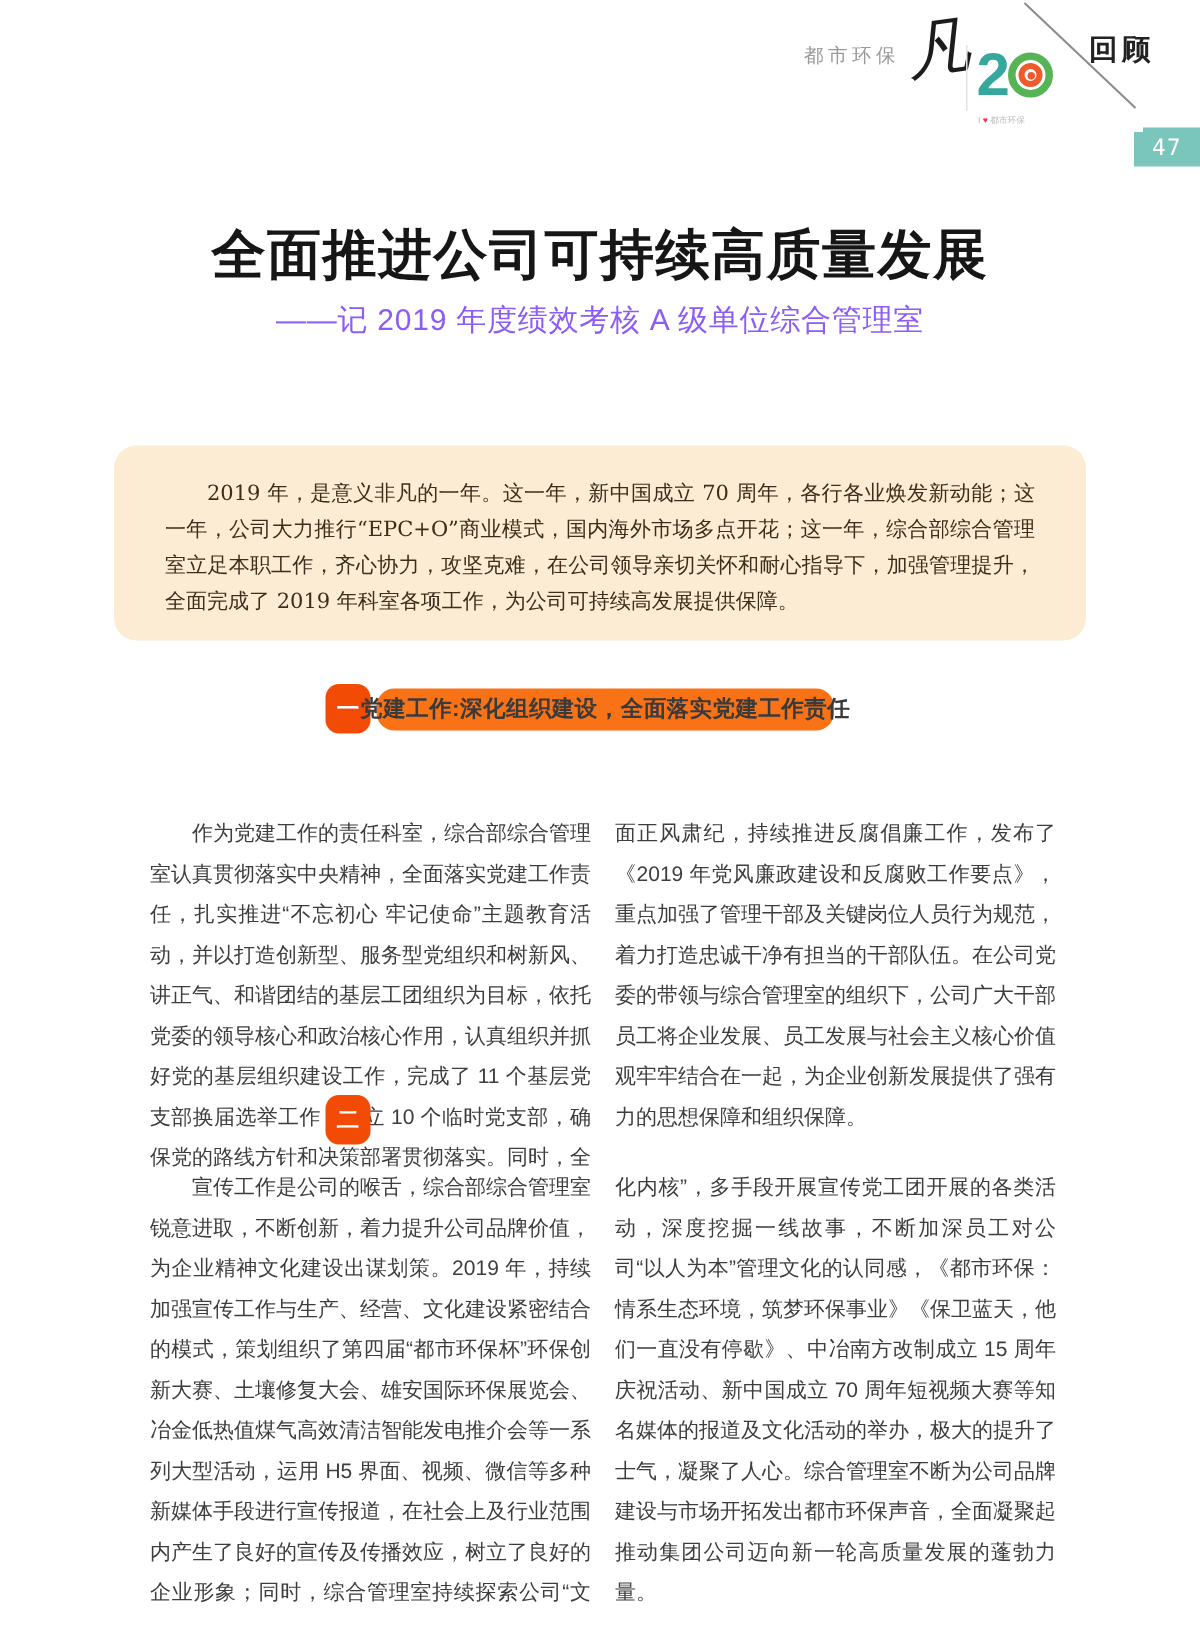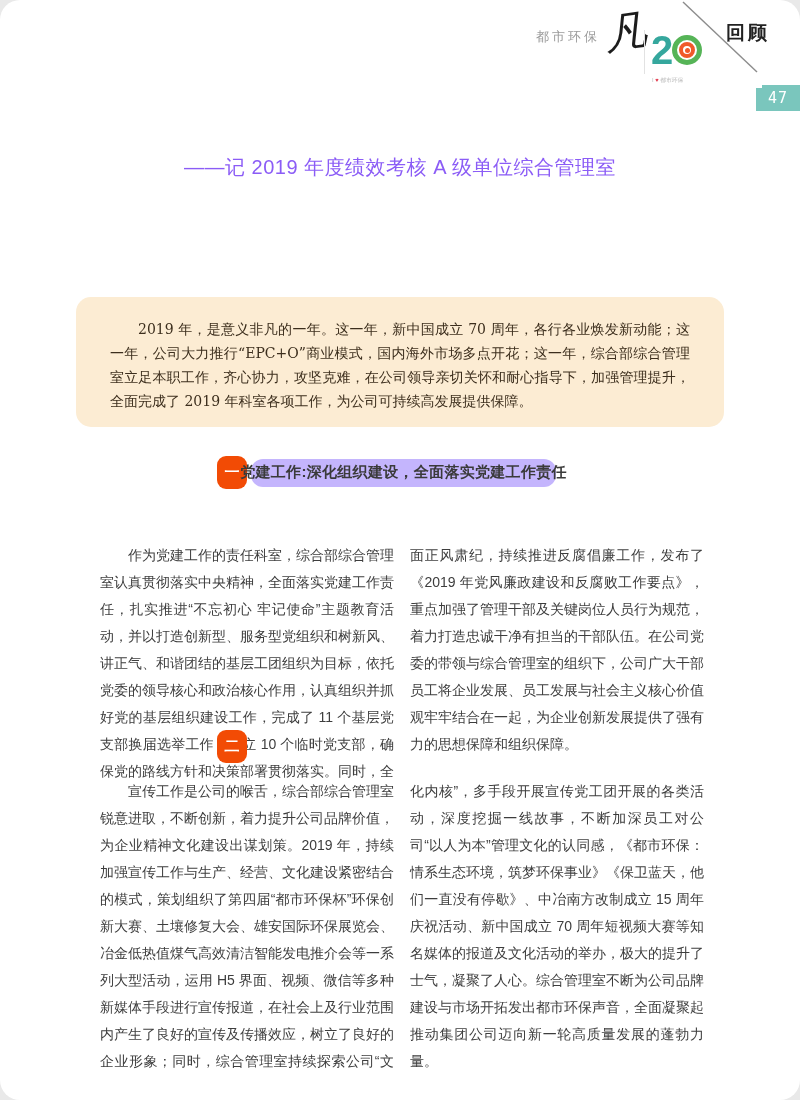--- a/index.html
+++ b/index.html
@@ -1,21 +1,20 @@
 <!DOCTYPE html>
 <html><head>
 <meta charset="utf-8">
 <style>
   * { margin:0; padding:0; box-sizing:border-box; }
   html,body { background:#e9e9e9; }
   .page {
     position:relative; width:800px; height:1100px; background:#ffffff;
     margin:0 auto; overflow:hidden;
     font-family:"Liberation Sans","DejaVu Sans",sans-serif;
-    border-radius:20px;
   }
   
   .brand-text { position:absolute; left:536px; top:28px; font-size:13px; letter-spacing:3px; color:#9a9a9a; }
   .brand-mark {
     position:absolute; left:604px; top:12px; font-size:42px; color:#1c1c1c;
     font-family:"DejaVu Serif",serif; font-style:italic; transform:rotate(-8deg); line-height:1;
   }
   .logo-divider { position:absolute; left:644px; top:30px; width:1px; height:44px; background:#e2e2e2; }
   .logo20 { position:absolute; left:651px; top:28px; display:flex; align-items:center; }
   .logo20-two { font-size:40px; font-weight:bold; color:#35a79d; line-height:44px; letter-spacing:-2px; }
@@ -55,21 +54,21 @@
     text-indent:2em; text-align:justify; color:#3c2e1d;
   }
   
   .sec-header { position:absolute; left:217px; display:flex; align-items:center; }
   .sec-num {
     width:30px; height:33px; background:#f24b05; border-radius:9px; color:#ffffff;
     font-size:15px; font-weight:bold; display:flex; align-items:center; justify-content:center;
     margin-right:4px; flex:0 0 auto;
   }
   .sec-bar {
-    width:305px; height:28px; background:#c4b5fd; border-radius:12px;
+    width:305px; height:28px; background:#f97316; border-radius:12px;
     display:flex; align-items:center; justify-content:center;
     font-size:15px; font-weight:bold; color:#3a3a3a; letter-spacing:0.3px; white-space:nowrap;
   }
   #sec1-header { top:456px; }
   #sec2-header { top:730px; }
   
   .sec-body {
     position:absolute; left:100px; width:604px;
     column-count:2; column-gap:16px;
     font-size:14px; line-height:27px; text-align:justify; color:#3d3d3d;
@@ -102,20 +101,21 @@
   <svg class="diag-line" viewBox="0 0 84 76">
     <line x1="5" y1="2" x2="79" y2="72" stroke="#8c8c8c" stroke-width="1.4"></line>
   </svg>
 
   <div class="page-badge">
     <span class="badge-notch"></span>
     <span>47</span>
   </div>
 
   <div class="title-block">
+    <div class="title-line">全面推进公司可持续高质量发展</div>
     <div class="subtitle">——记 2019 年度绩效考核 A 级单位综合管理室</div>
   </div>
 
   <div class="intro-box">
     <p>2019 年，是意义非凡的一年。这一年，新中国成立 70 周年，各行各业焕发新动能；这一年，公司大力推行“EPC+O”商业模式，国内海外市场多点开花；这一年，综合部综合管理室立足本职工作，齐心协力，攻坚克难，在公司领导亲切关怀和耐心指导下，加强管理提升，全面完成了 2019 年科室各项工作，为公司可持续高发展提供保障。</p>
   </div>
 
   <div class="sec-header" id="sec1-header">
     <span class="sec-num">一</span>
     <span class="sec-bar">党建工作:深化组织建设，全面落实党建工作责任</span>

